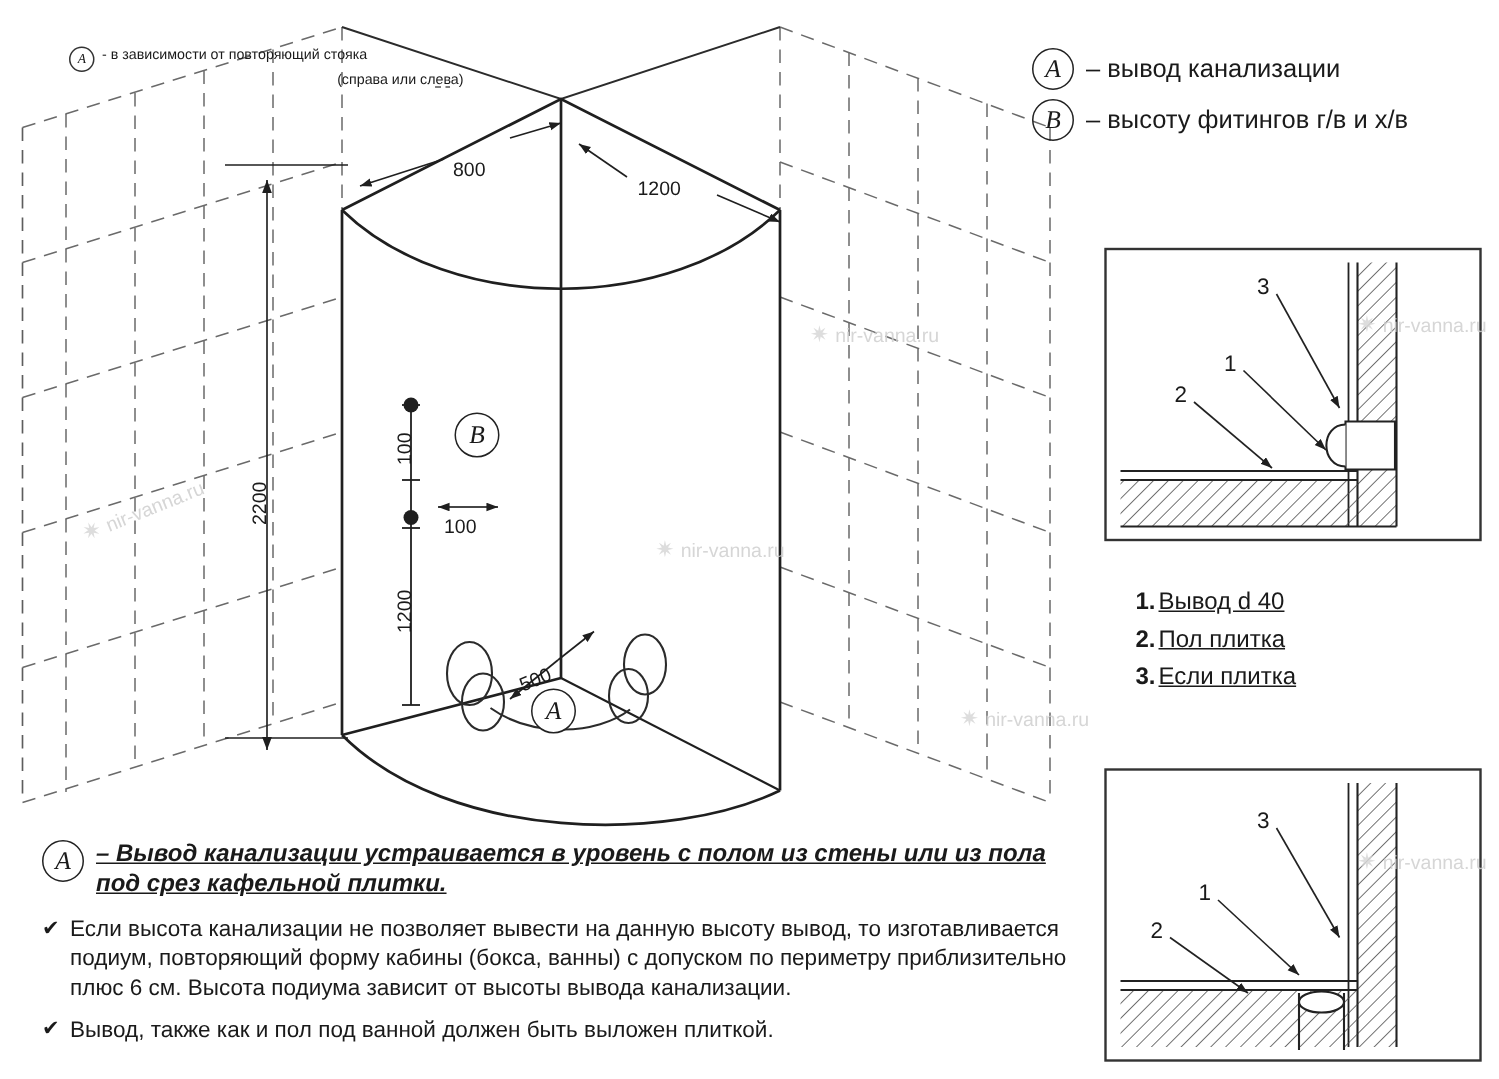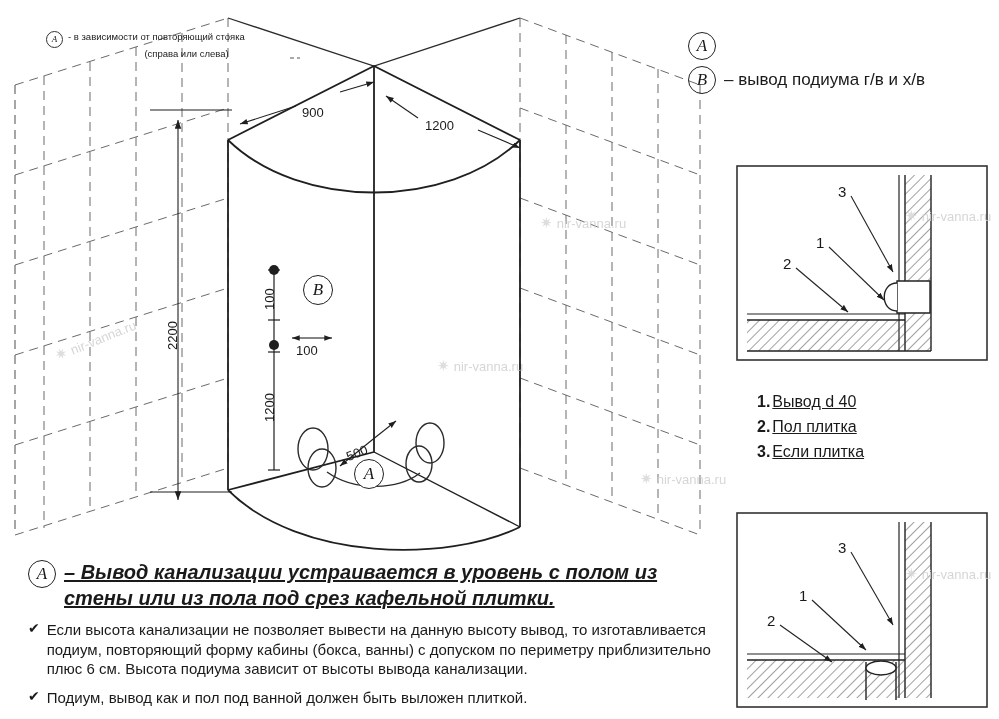--- a/index.html
+++ b/index.html
@@ -43,38 +43,38 @@
   .part-name{text-decoration:underline;}
 
   .note-block{
     position:absolute;left:28px;top:560px;width:690px;
   }
   .note-title{
     display:flex;align-items:flex-start;gap:8px;
   }
   .note-title-text{
     font-weight:bold;font-style:italic;text-decoration:underline;
-    font-size:20px;line-height:1.28;
+    font-size:16px;line-height:1.28;
   }
   .bullet-row{
     display:flex;align-items:flex-start;gap:7px;margin-top:9px;
     font-size:15px;line-height:1.3;
   }
   .bullet-mark{font-size:14px;line-height:1.25;}
   .topnote{
     position:absolute;left:46px;top:31px;width:260px;
     font-size:9.5px;line-height:1.35;
   }
   .topnote-row{display:flex;align-items:flex-start;gap:5px;}
   .topnote-circ{
     width:15px;height:15px;border:1px solid #333;border-radius:50%;
     display:flex;align-items:center;justify-content:center;
     font-family:"Liberation Serif",serif;font-size:9px;font-style:italic;flex:0 0 auto;
   }
-  .topnote-sub{text-align:center;width:245px;margin-left:18px;}
+  .topnote-sub{text-align:right;width:245px;margin-left:18px;}
   .wm{
     position:absolute;color:#cfcfcf;font-size:13px;opacity:.85;
     font-family:"Liberation Sans",sans-serif;white-space:nowrap;
   }
   .wm .wmc{color:#d8d8d8;font-size:15px;}
   .dim-v{
     position:absolute;font-size:13px;
     transform:rotate(-90deg);transform-origin:left top;
     font-family:"Liberation Sans",sans-serif;
   }
@@ -253,28 +253,29 @@
   <div class="topnote-row">
     <span class="topnote-circ">A</span>
     <span>- в зависимости от повторяющий стояка</span>
   </div>
   <div class="topnote-sub">(справа или слева)</div>
 </div>
 
 <div class="abs" style="left:688px;top:32px;">
   <div class="legend-item">
     <span class="legend-circle">A</span>
+    <span class="legend-text">– вывод канализации</span>
   </div>
   <div class="legend-item">
     <span class="legend-circle">B</span>
-    <span class="legend-text">– вывод подиума г/в и х/в</span>
+    <span class="legend-text">– высоту фитингов г/в и х/в</span>
   </div>
 </div>
 
-<div class="dim-h" style="left:302px;top:105px;">900</div>
+<div class="dim-h" style="left:302px;top:105px;">800</div>
 <div class="dim-h" style="left:425px;top:118px;">1200</div>
 <div class="dim-v" style="left:165px;top:350px;">2200</div>
 <div class="dim-v" style="left:262px;top:310px;">100</div>
 <div class="dim-h" style="left:296px;top:343px;">100</div>
 <div class="dim-v" style="left:262px;top:422px;">1200</div>
 <div class="dim-d" style="left:344px;top:450px;transform:rotate(-22deg);transform-origin:left top;">500</div>
 
 <div class="badge" style="left:303px;top:275px;">B</div>
 <div class="badge" style="left:354px;top:459px;">A</div>
 
@@ -305,21 +306,21 @@
   <div class="note-title">
     <span class="legend-circle">A</span>
     <span class="note-title-text">– Вывод канализации устраивается в уровень с полом из стены или из пола под срез кафельной плитки.</span>
   </div>
   <div class="bullet-row">
     <span class="bullet-mark">✔</span>
     <span>Если высота канализации не позволяет вывести на данную высоту вывод, то изготавливается подиум, повторяющий форму кабины (бокса, ванны) с допуском по периметру приблизительно плюс 6 см. Высота подиума зависит от высоты вывода канализации.</span>
   </div>
   <div class="bullet-row">
     <span class="bullet-mark">✔</span>
-    <span>Подиум, вывод как и пол под ванной должен быть выложен плиткой.</span>
+    <span>Вывод, также как и пол под ванной должен быть выложен плиткой.</span>
   </div>
 </div>
 
 <div class="wm" style="left:52px;top:348px;transform:rotate(-22deg);transform-origin:left top;"><span class="wmc">✷ </span><span>nir-vanna.ru</span></div>
 <div class="wm" style="left:437px;top:357px;"><span class="wmc">✷ </span><span>nir-vanna.ru</span></div>
 <div class="wm" style="left:540px;top:214px;"><span class="wmc">✷ </span><span>nir-vanna.ru</span></div>
 <div class="wm" style="left:905px;top:207px;"><span class="wmc">✷ </span><span>nir-vanna.ru</span></div>
 <div class="wm" style="left:905px;top:565px;"><span class="wmc">✷ </span><span>nir-vanna.ru</span></div>
 <div class="wm" style="left:640px;top:470px;"><span class="wmc">✷ </span><span>nir-vanna.ru</span></div>
 

